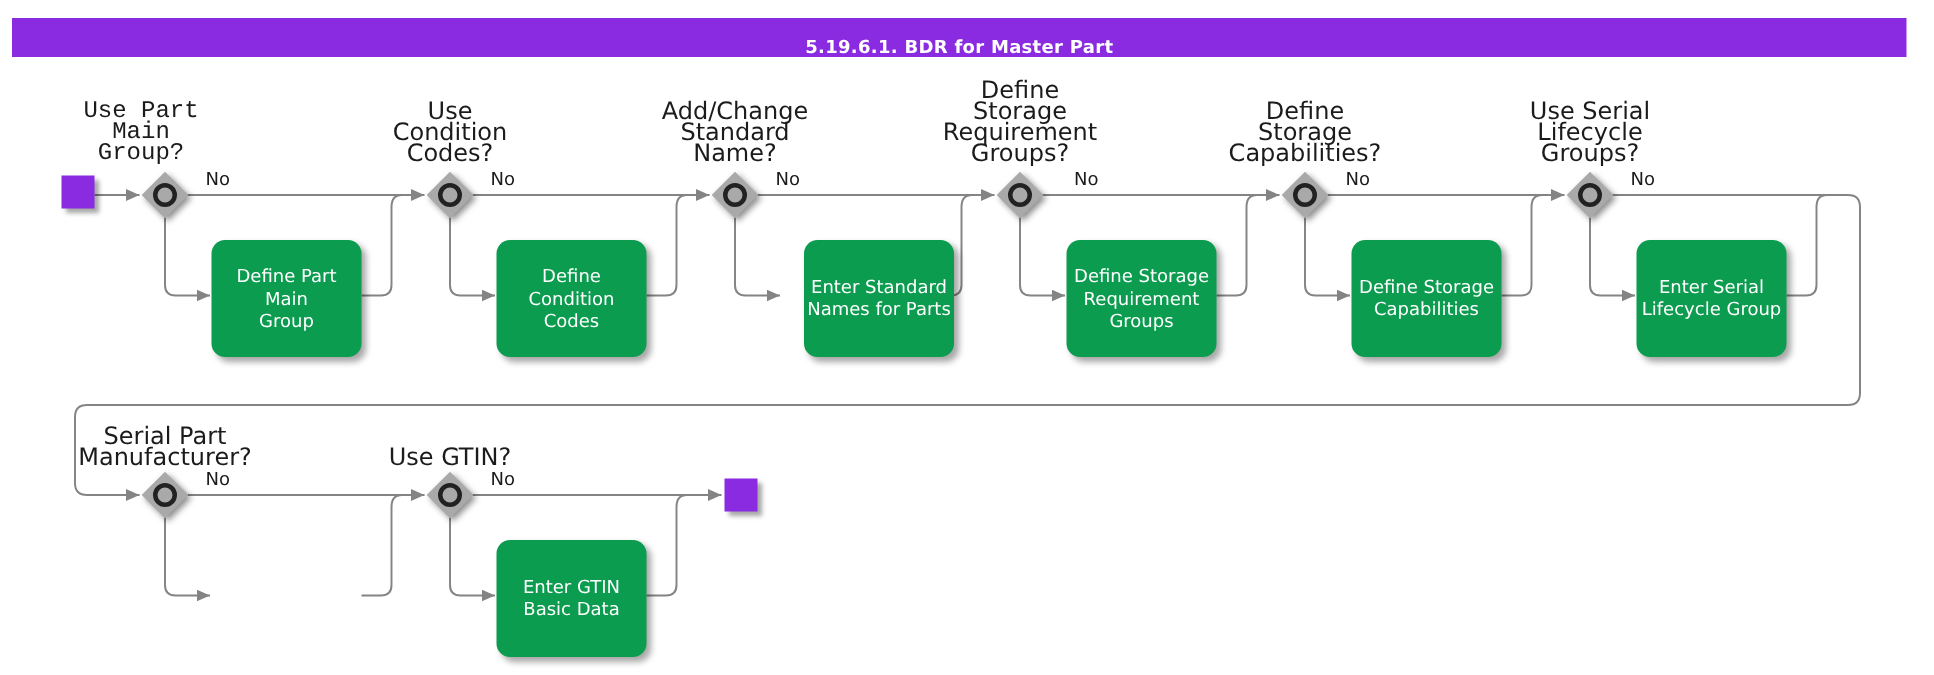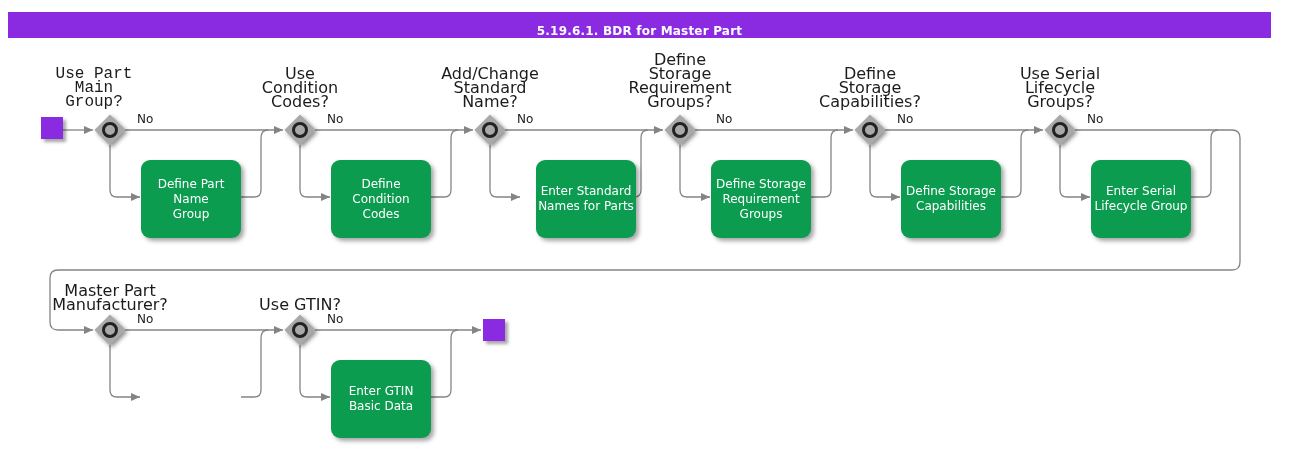--- a/index.html
+++ b/index.html
@@ -93,21 +93,21 @@
 
   <div class="qlabel row1" style="left:24px;font-family:Liberation Mono, monospace;">Use Part
 Main
 Group?</div>
   <div class="dwrap" style="left:99px;top:119px;">
       <div class="diamond">
         <div class="ring"></div>
       </div>
     </div>
   <div class="nolabel" style="left:137px;top:112px;">No</div>
-  <div class="activity" style="left:141px;top:160px;">Define Part Name
+  <div class="activity" style="left:141px;top:160px;">Define Part Main
 Group</div>
 
   <div class="qlabel row1" style="left:230px;">Use
 Condition
 Codes?</div>
   <div class="dwrap" style="left:289px;top:119px;">
       <div class="diamond">
         <div class="ring"></div>
       </div>
     </div>
@@ -158,21 +158,21 @@
 Groups?</div>
   <div class="dwrap" style="left:1049px;top:119px;">
       <div class="diamond">
         <div class="ring"></div>
       </div>
     </div>
   <div class="nolabel" style="left:1087px;top:112px;">No</div>
   <div class="activity" style="left:1091px;top:160px;">Enter Serial
 Lifecycle Group</div>
 
-  <div class="qlabel row2" style="left:40px;">Master Part
+  <div class="qlabel row2" style="left:40px;">Serial Part
 Manufacturer?</div>
   <div class="dwrap" style="left:99px;top:319px;">
       <div class="diamond">
         <div class="ring"></div>
       </div>
     </div>
   <div class="nolabel" style="left:137px;top:312px;">No</div>
 
   <div class="qlabel row2" style="left:230px;">Use GTIN?</div>
   <div class="dwrap" style="left:289px;top:319px;">

